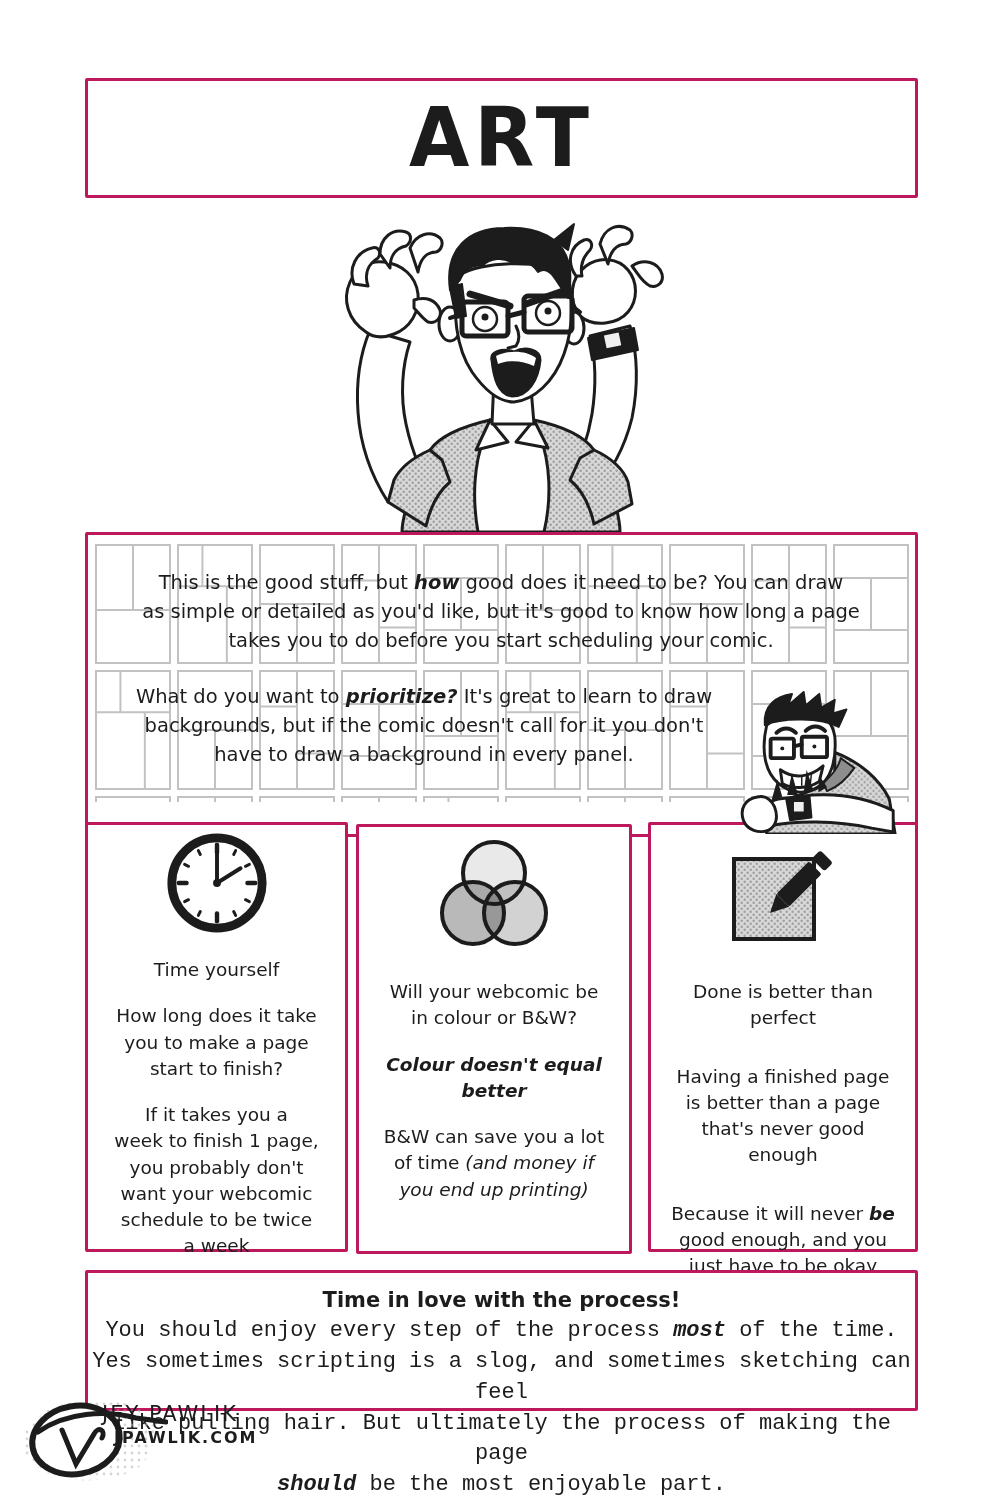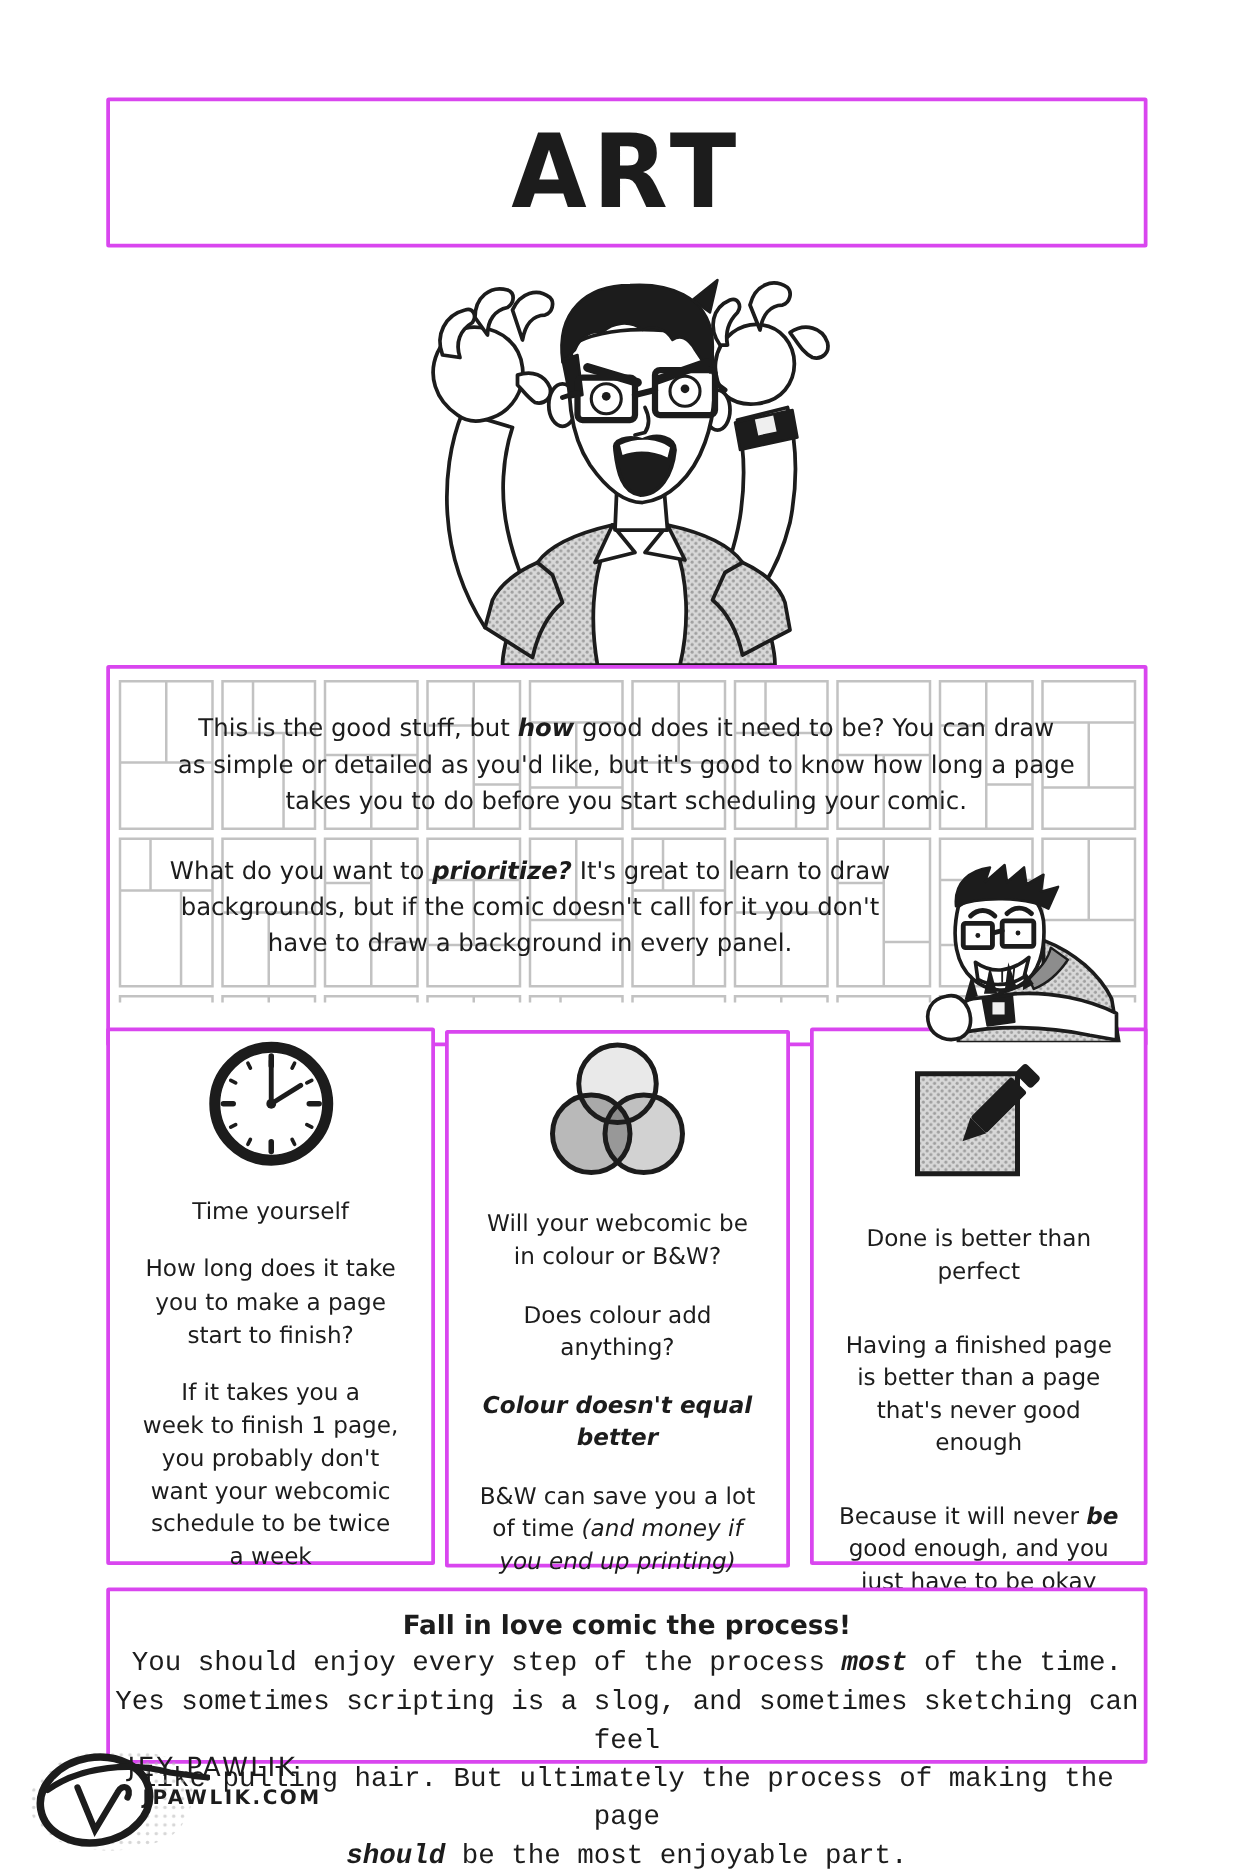--- a/index.html
+++ b/index.html
@@ -1,18 +1,18 @@
 <!DOCTYPE html>
 <html><head>
 <meta charset="utf-8">
 <style>
   html,body{margin:0;padding:0;background:#e8e8e8;}
   .page{position:relative;width:1000px;height:1500px;background:#ffffff;overflow:hidden;
         font-family:"DejaVu Sans", sans-serif;color:#1c1c1c;}
-  .panel{position:absolute;background:#fff;border:3px solid #d946ef;border-radius:2px;box-sizing:border-box;}
+  .panel{position:absolute;background:#fff;border:3px solid #be185d;border-radius:2px;box-sizing:border-box;}
   .rich{white-space:pre-line;}
   .b{font-weight:700;}
   .i{font-style:italic;}
 
   
   .title-box{left:85px;top:78px;width:833px;height:120px;display:flex;align-items:center;justify-content:center;}
   .title-text{font-size:78px;font-weight:900;letter-spacing:5px;transform:scaleY(1.05);}
 
   
   .hero{position:absolute;left:318px;top:220px;width:380px;height:312px;}
@@ -327,22 +327,20 @@
         </g>
         <g fill="none" stroke="#1c1c1c" stroke-width="4">
           <circle cx="66" cy="36" r="31"></circle>
             <circle cx="45" cy="76" r="31"></circle>
             <circle cx="87" cy="76" r="31"></circle>
         </g>
       </svg>
     </div>
     <div class="rich block"><span>Will your webcomic be
 in colour or B&amp;W?</span></div>
-    <div class="rich block"><span>Does colour add
-anything?</span></div>
     <div class="rich block"><span class="b i">Colour doesn't equal
 better</span></div>
     <div class="rich block"><span>B&amp;W can save you a lot
 of time </span><span class="i">(and money if
 you end up printing)</span></div>
   </div>
 
   <div class="panel card card-3">
     <div class="icon-slot">
       <svg width="122" height="118" viewBox="0 0 122 118">
@@ -360,21 +358,21 @@
 is better than a page
 that's never good
 enough</span></div>
     <div class="rich block"><span>Because it will never </span><span class="b i">be</span><span>
 good enough, and you
 just have to be okay
 with that</span></div>
   </div>
 
   <div class="panel outro">
-    <div class="rich outro-heading"><span class="b">Fall in love comic the process!</span></div>
+    <div class="rich outro-heading"><span class="b">Time in love with the process!</span></div>
     <div class="rich outro-body"><span>You should enjoy every step of the process </span><span class="b i">most</span><span> of the time.
 Yes sometimes scripting is a slog, and sometimes sketching can feel
 like pulling hair. But ultimately the process of making the page
 </span><span class="b i">should</span><span> be the most enjoyable part.</span></div>
   </div>
 
   <svg class="sig-logo" width="150" height="100" viewBox="0 0 150 100">
     <defs>
       <pattern id="dots" width="7" height="7" patternUnits="userSpaceOnUse">
         <circle cx="2" cy="2" r="1.4" fill="#b5b5b5"></circle>

